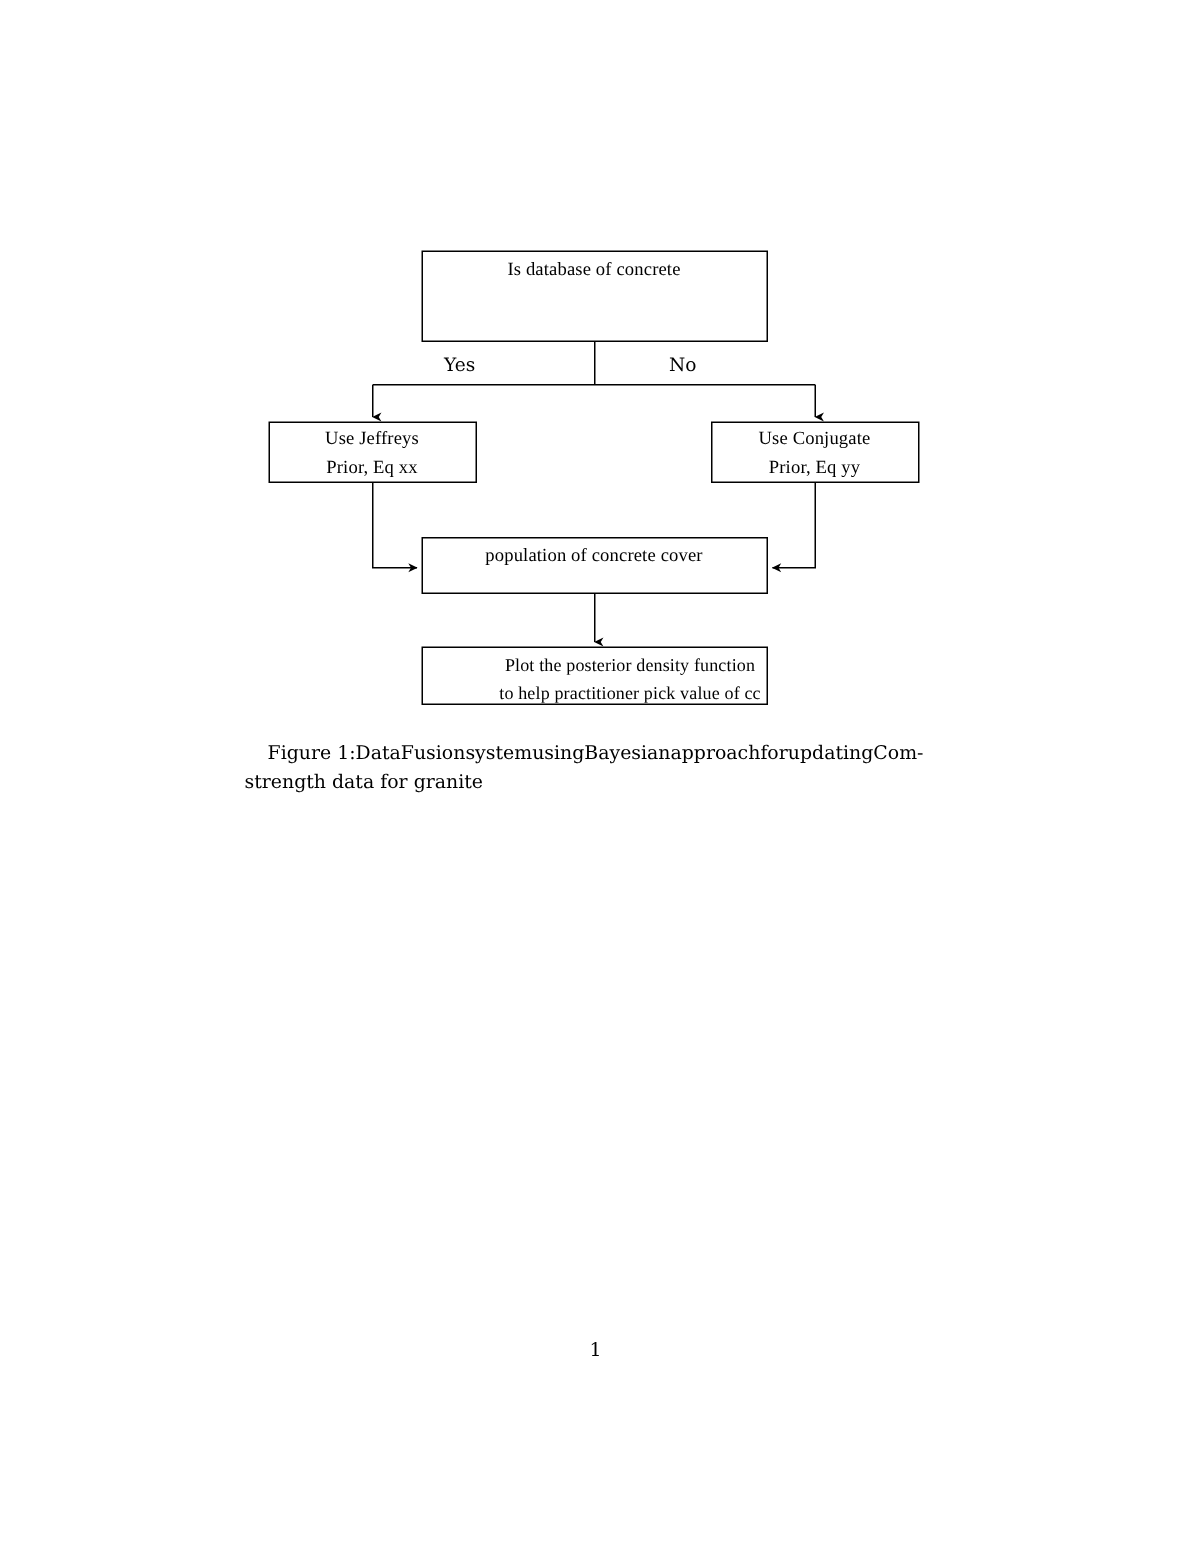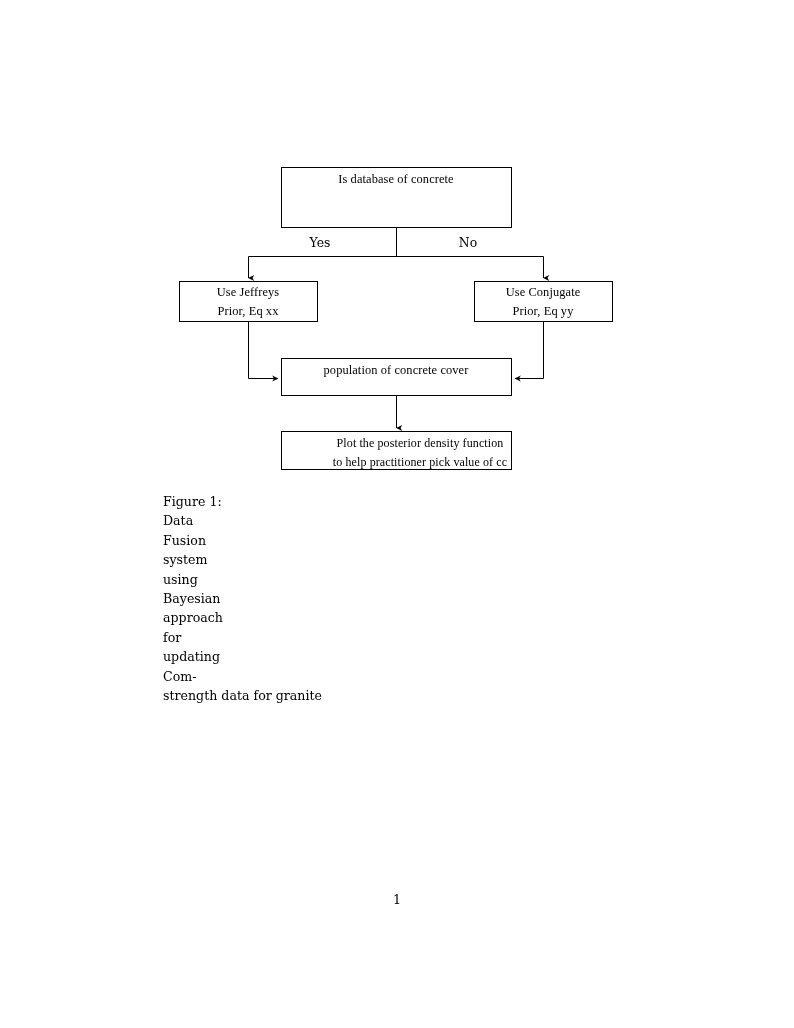--- a/index.html
+++ b/index.html
@@ -50,21 +50,21 @@
     letter-spacing: 0.1px;
   }
 
   .edge-label {
     position: absolute;
     font-family: "DejaVu Serif", "Liberation Serif", serif;
     font-size: 12.4px;
     line-height: 14px;
     color: #000;
     white-space: nowrap;
-    text-align: center;
+    text-align: left;
   }
 
   
   .caption {
     position: absolute;
     left: 163px;
     top: 492px;
     width: 468px;
     font-family: "DejaVu Serif", "Liberation Serif", serif;
     font-size: 12.6px;
@@ -73,21 +73,20 @@
     text-justify: inter-word;
     color: #000;
   }
   .caption .ln {
     display: block;
     white-space: nowrap;
   }
   .caption .ln.j {
     display: flex;
     justify-content: center;
-    flex-direction: column;
   }
   .mathit {
     font-family: "DejaVu Serif", "Liberation Serif", serif;
     font-style: italic;
   }
   .mathit sub {
     font-style: italic;
     font-size: 0.72em;
     vertical-align: -0.18em;
   }

